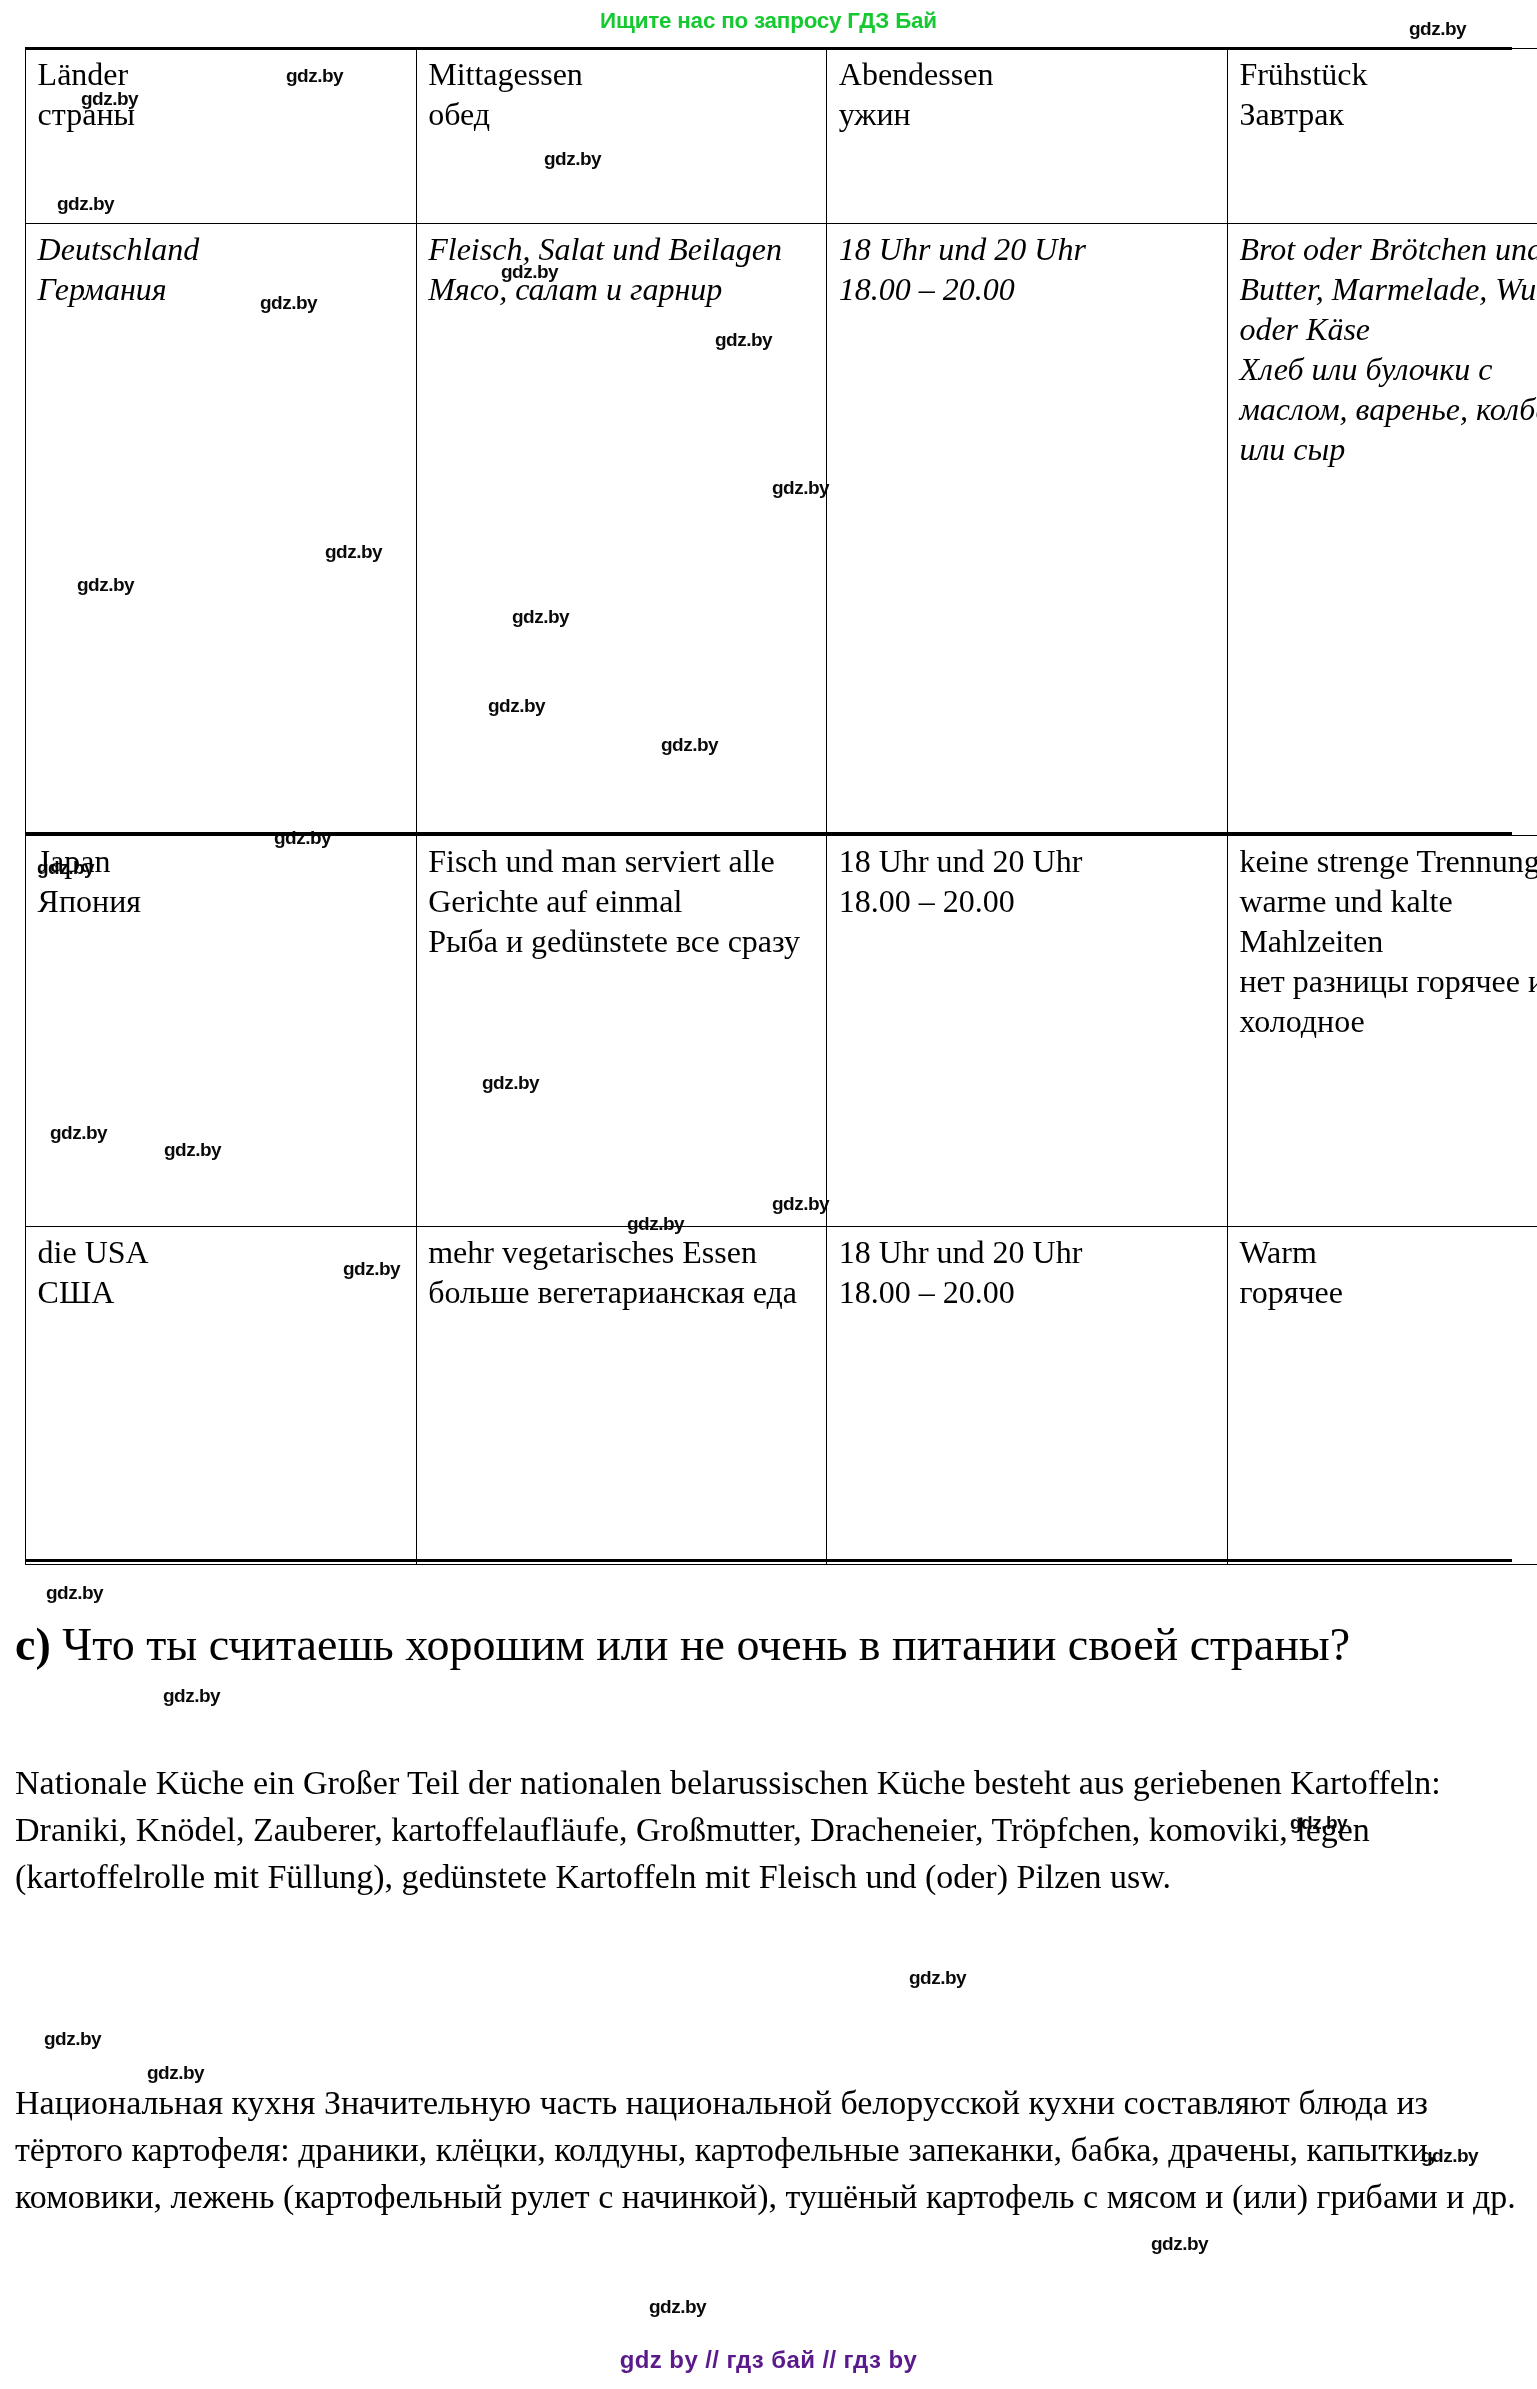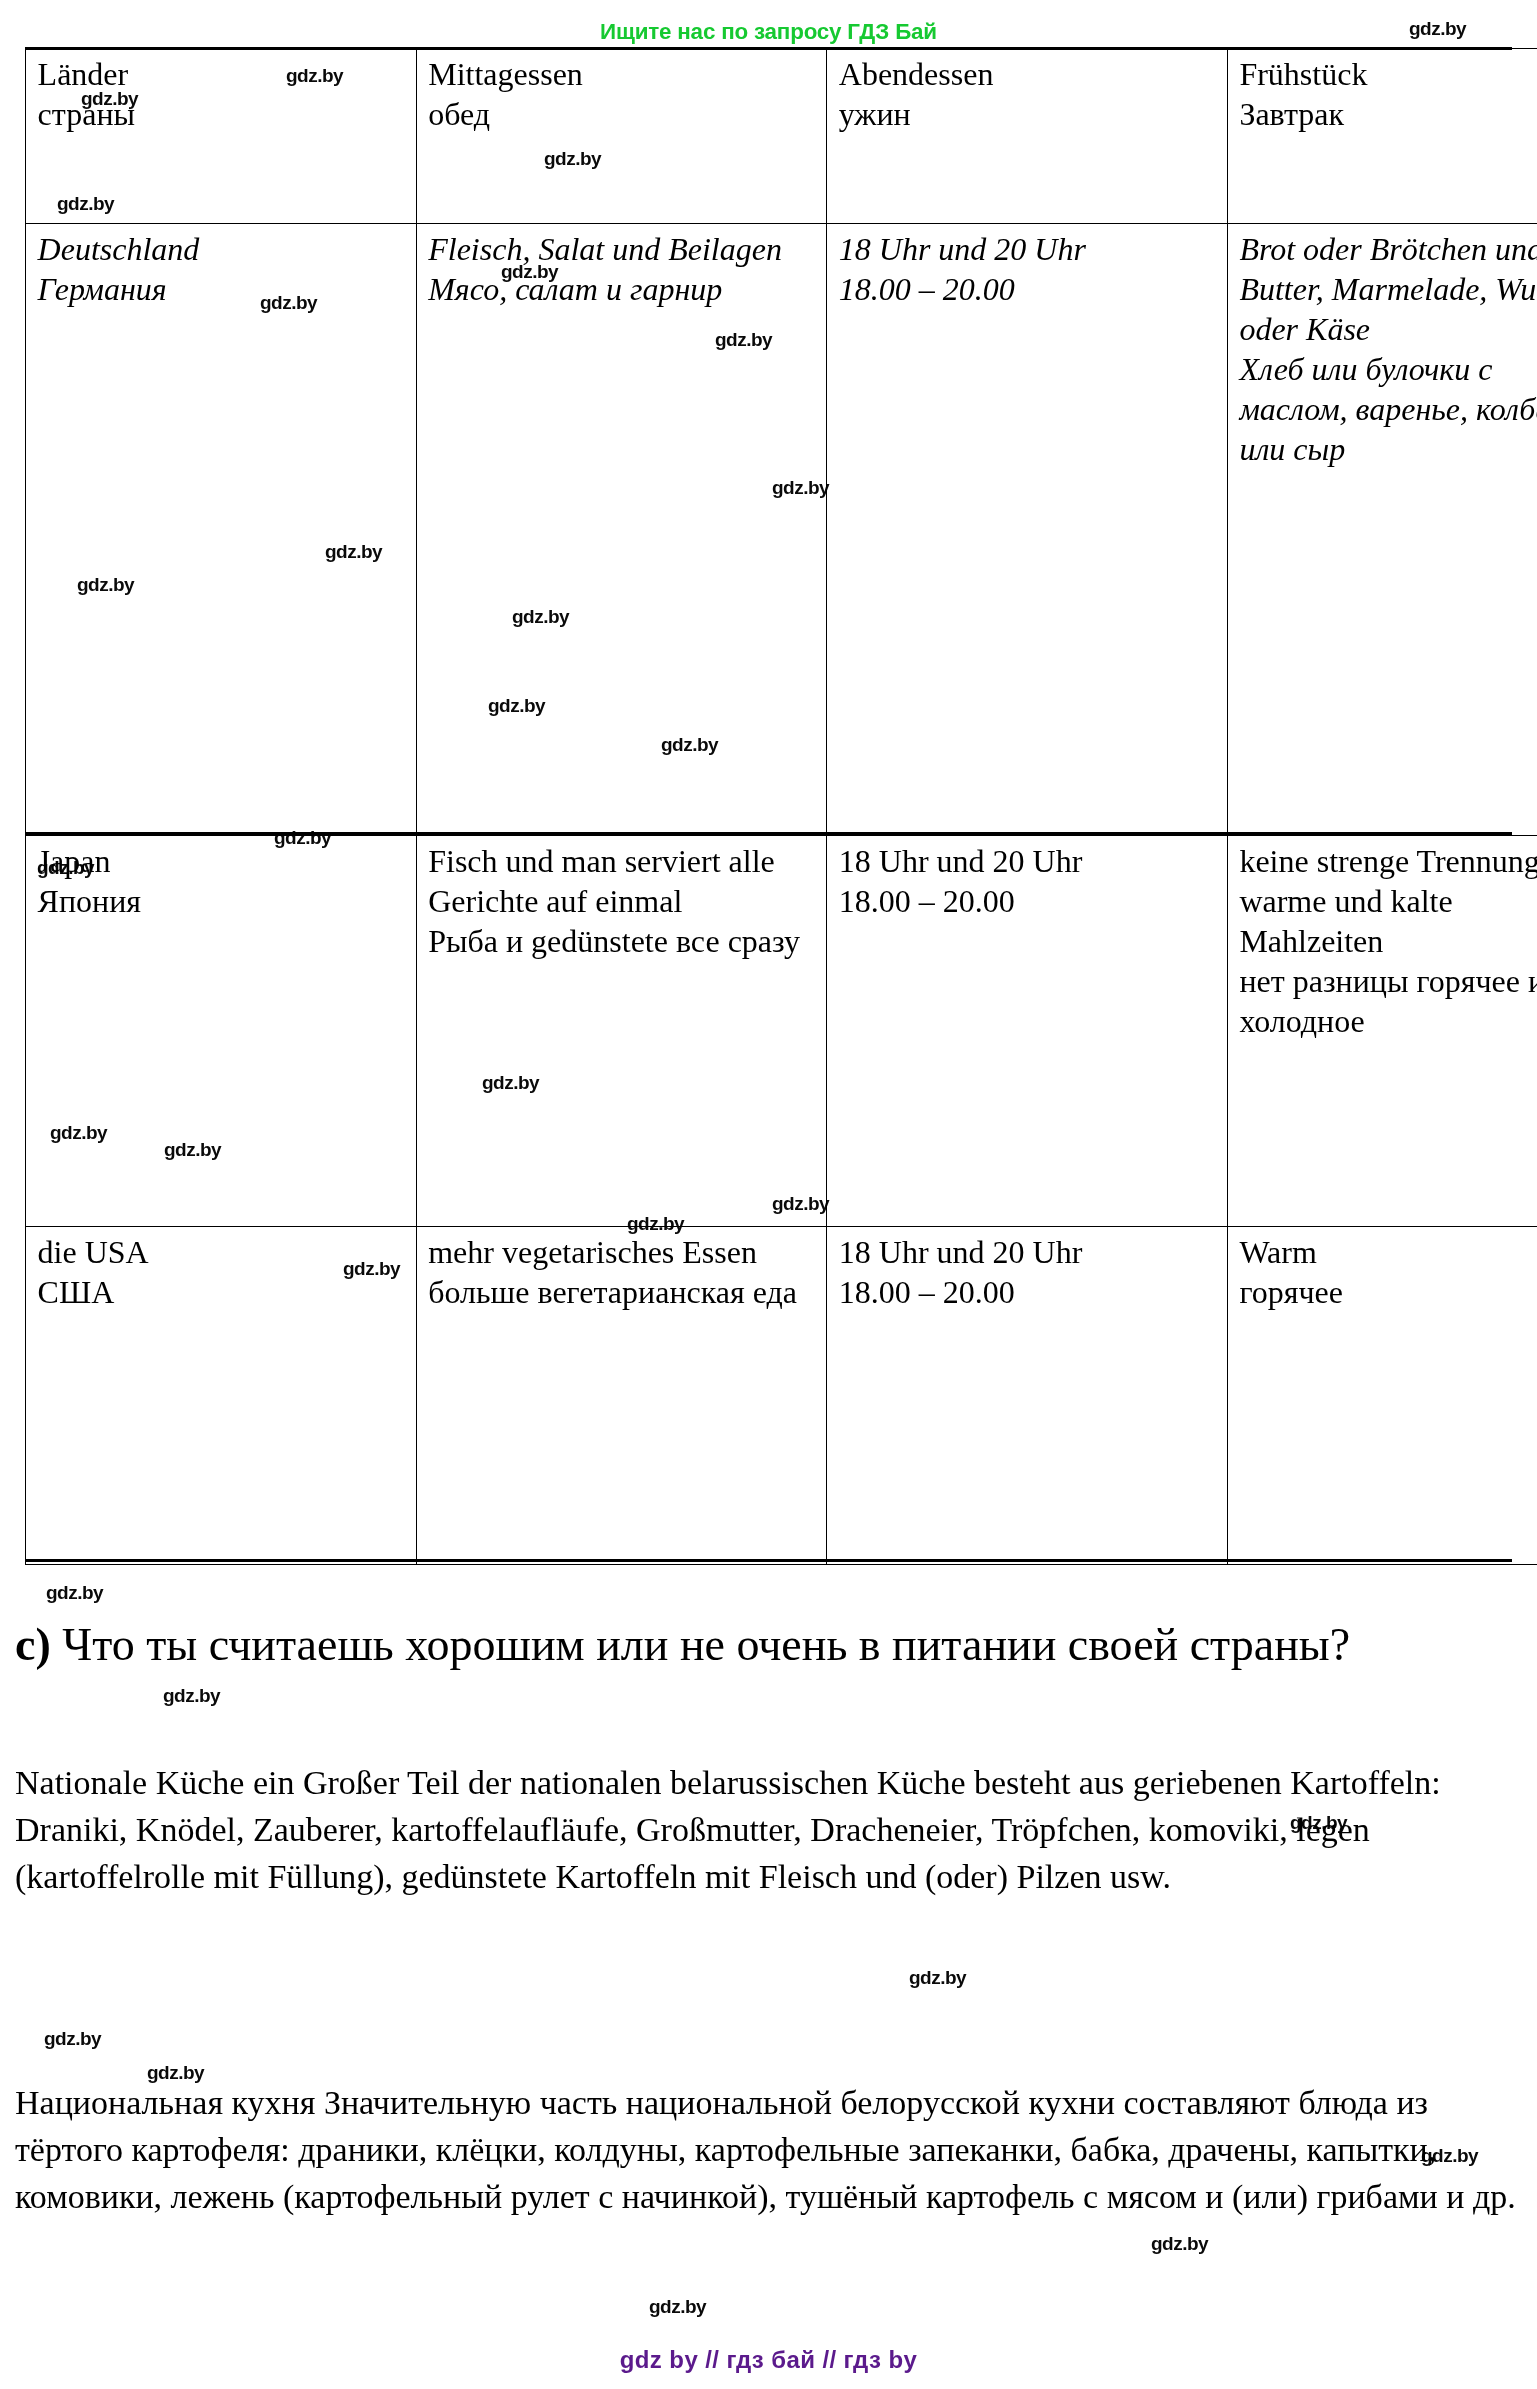--- a/index.html
+++ b/index.html
@@ -22,21 +22,21 @@
     top: 0;
     left: 0;
     width: 1537px;
     text-align: center;
     font-family: "Liberation Sans", sans-serif;
     font-size: 22.4px;
     font-weight: 700;
     color: #16c931;
     letter-spacing: -0.2px;
     line-height: 28px;
-    padding-top: 18px;
+    padding-top: 7px;
   }
 
   
   .wm {
     position: absolute;
     font-family: "Liberation Sans", sans-serif;
     font-size: 19px;
     font-weight: 600;
     color: #0a0a0a;
     white-space: nowrap;

